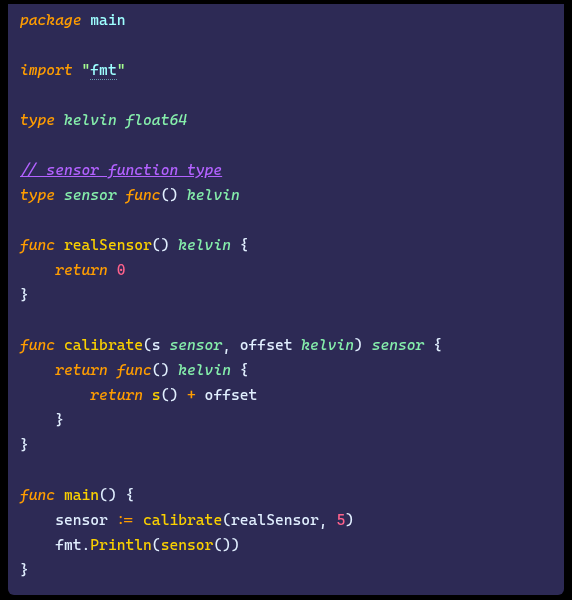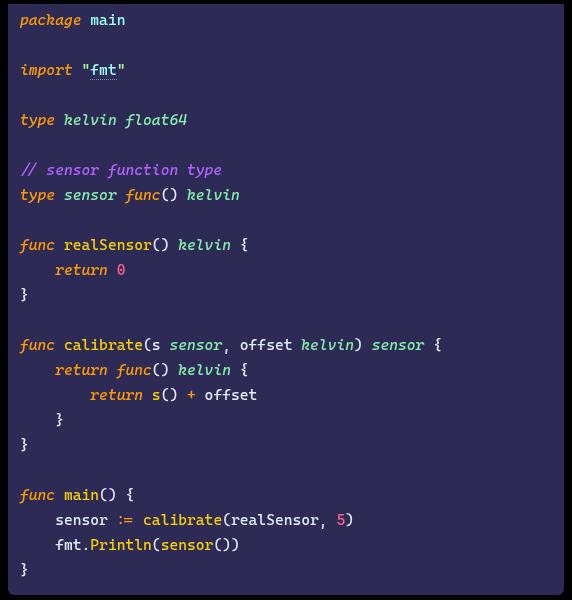--- a/index.html
+++ b/index.html
@@ -25,21 +25,21 @@
       min-height: 584px;
     }
     pre {
       white-space: pre;
       font-family: inherit;
     }
     .kw { color: #ff9d00; font-style: italic; }
     .fn { color: #fad000; }
     .ty { color: #86efac; font-style: italic; }
     .st { color: #a5ff90; }
-    .cm { color: #b362ff; font-style: italic; }
+    .cm { color: #b362ff; font-style: italic; text-decoration: underline; }
     .num { color: #ff628c; }
     .op { color: #ff9d00; }
     .pn { color: #e1efff; }
     .id { color: #e1efff; }
     .pkg { color: #9effff; }
     .fmtimp {
       color: #9effff;
       border-bottom: 1px dotted #9effff88;
       font-style: normal;
     }

